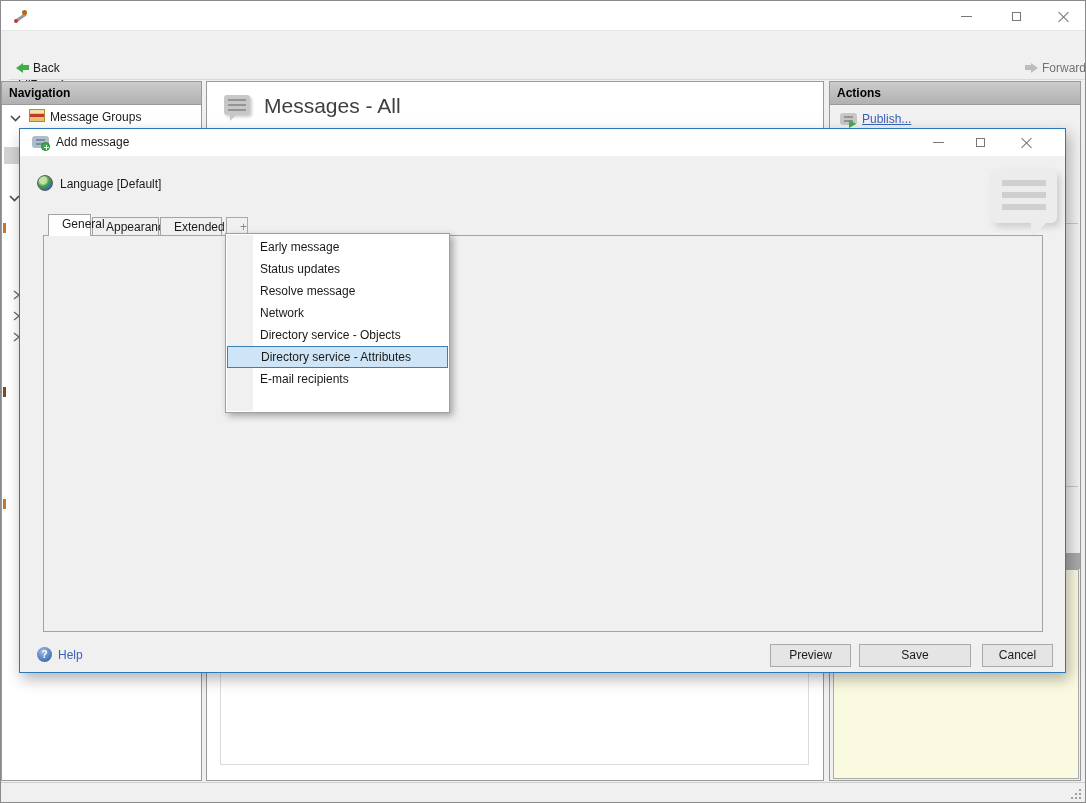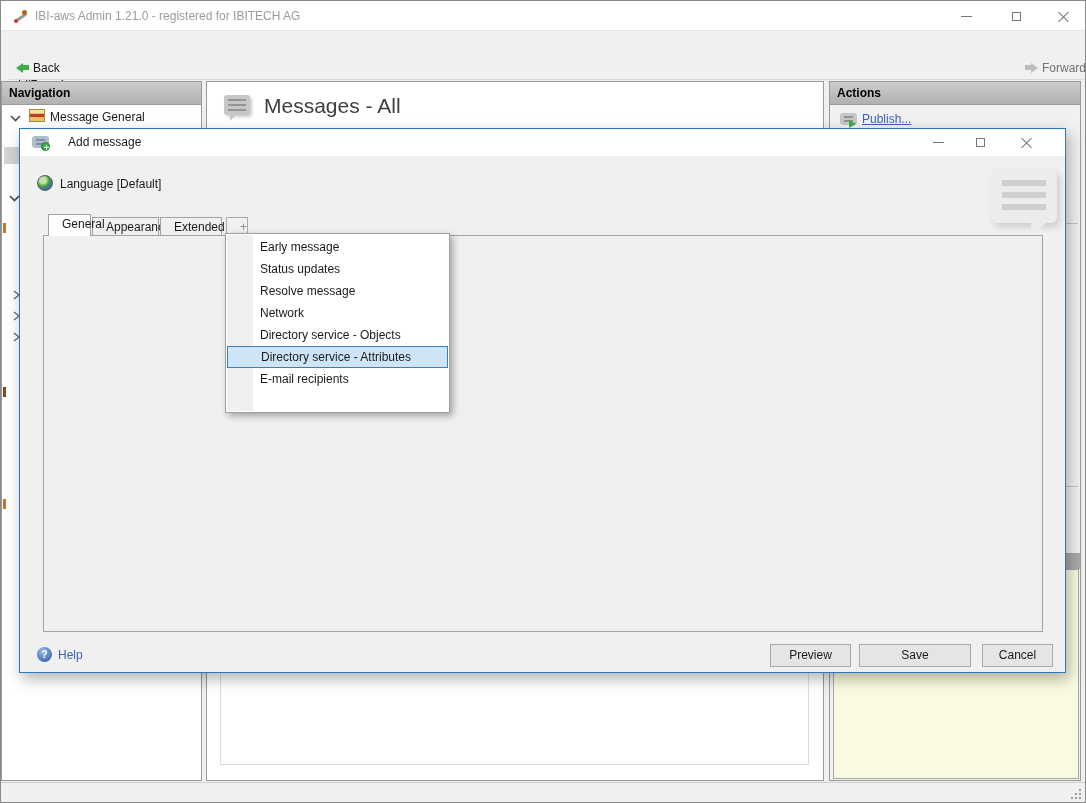--- a/index.html
+++ b/index.html
@@ -74,21 +74,20 @@
 <body>
 
 <div class="screen">
 
   <div class="abs titlebar">
     <div class="abs" style="left:12px;top:7px;width:16px;height:16px;">
       <div class="abs" style="left:2px;top:8px;width:12px;height:3px;background:#9a9a9a;transform:rotate(-35deg);"></div>
       <div class="abs" style="left:9px;top:2px;width:5px;height:5px;border-radius:50%;background:#b5651d;"></div>
       <div class="abs" style="left:1px;top:11px;width:4px;height:4px;border-radius:50%;background:#c0392b;"></div>
     </div>
-    <div class="abs title-text">IBI-aws Admin 1.21.0 - registered for IBITECH AG</div>
     <div class="abs winbtn" style="left:948px;">
         <div class="glyph-min"></div>
       </div>
     <div class="abs winbtn" style="left:998px;">
         <div class="glyph-max"></div>
       </div>
     <div class="abs winbtn" style="left:1045px;">
         <div class="glyph-close"></div>
       </div>
   </div>
@@ -121,21 +120,21 @@
   <div class="abs panel-body" style="left:0;top:104px;width:201px;height:676px;">
     <div class="abs" style="left:8px;top:7px;">
       <svg width="11" height="10">
           <polyline points="1,3 5.5,7.5 10,3" fill="none" stroke="#4a4a4a" stroke-width="1.6"></polyline>
         </svg>
     </div>
     <div class="abs" style="left:27px;top:4px;width:16px;height:13px;background:#e8c36a;border:1px solid #b08a35;">
       <div class="abs" style="left:0;top:4px;width:14px;height:3px;background:#c0392b;"></div>
       <div class="abs" style="left:0;top:0;width:14px;height:3px;background:#f5e0a8;"></div>
     </div>
-    <div class="abs" style="left:48px;top:5px;">Message General</div>
+    <div class="abs" style="left:48px;top:5px;">Message Groups</div>
 
     <div class="abs" style="left:2px;top:42px;width:16px;height:17px;background:#d2d2d2;"></div>
     <div class="abs" style="left:7px;top:87px;">
       <svg width="11" height="10">
           <polyline points="1,3 5.5,7.5 10,3" fill="none" stroke="#4a4a4a" stroke-width="1.6"></polyline>
         </svg>
     </div>
     <div class="abs" style="left:1px;top:118px;width:3px;height:10px;background:#c8742c;"></div>
     <div class="abs" style="left:10px;top:184px;">
       <svg width="9" height="10">
@@ -194,21 +193,21 @@
     </div>
   </div>
 
   <div class="abs dialog">
     <div class="abs dlg-titlebar">
       <div class="abs bubble" style="left:12px;top:7px;width:17px;height:12px;background:#aebccd;">
         <div class="ln" style="top:3px;background:#7e8ea1;"></div>
           <div class="ln" style="top:7px;background:#7e8ea1;"></div>
         <div class="greenplus" style="left:9px;top:6px;"></div>
       </div>
-      <div class="abs" style="left:36px;top:0;height:27px;line-height:27px;margin-left:12px;">Add message</div>
+      <div class="abs" style="left:36px;top:0;height:27px;line-height:27px;">Add message</div>
       <div class="abs dlg-btn" style="left:903px;">
           <div class="glyph-min"></div>
         </div>
       <div class="abs dlg-btn" style="left:945px;">
           <div class="glyph-max"></div>
         </div>
       <div class="abs dlg-btn" style="left:991px;">
           <div class="glyph-close"></div>
         </div>
     </div>

